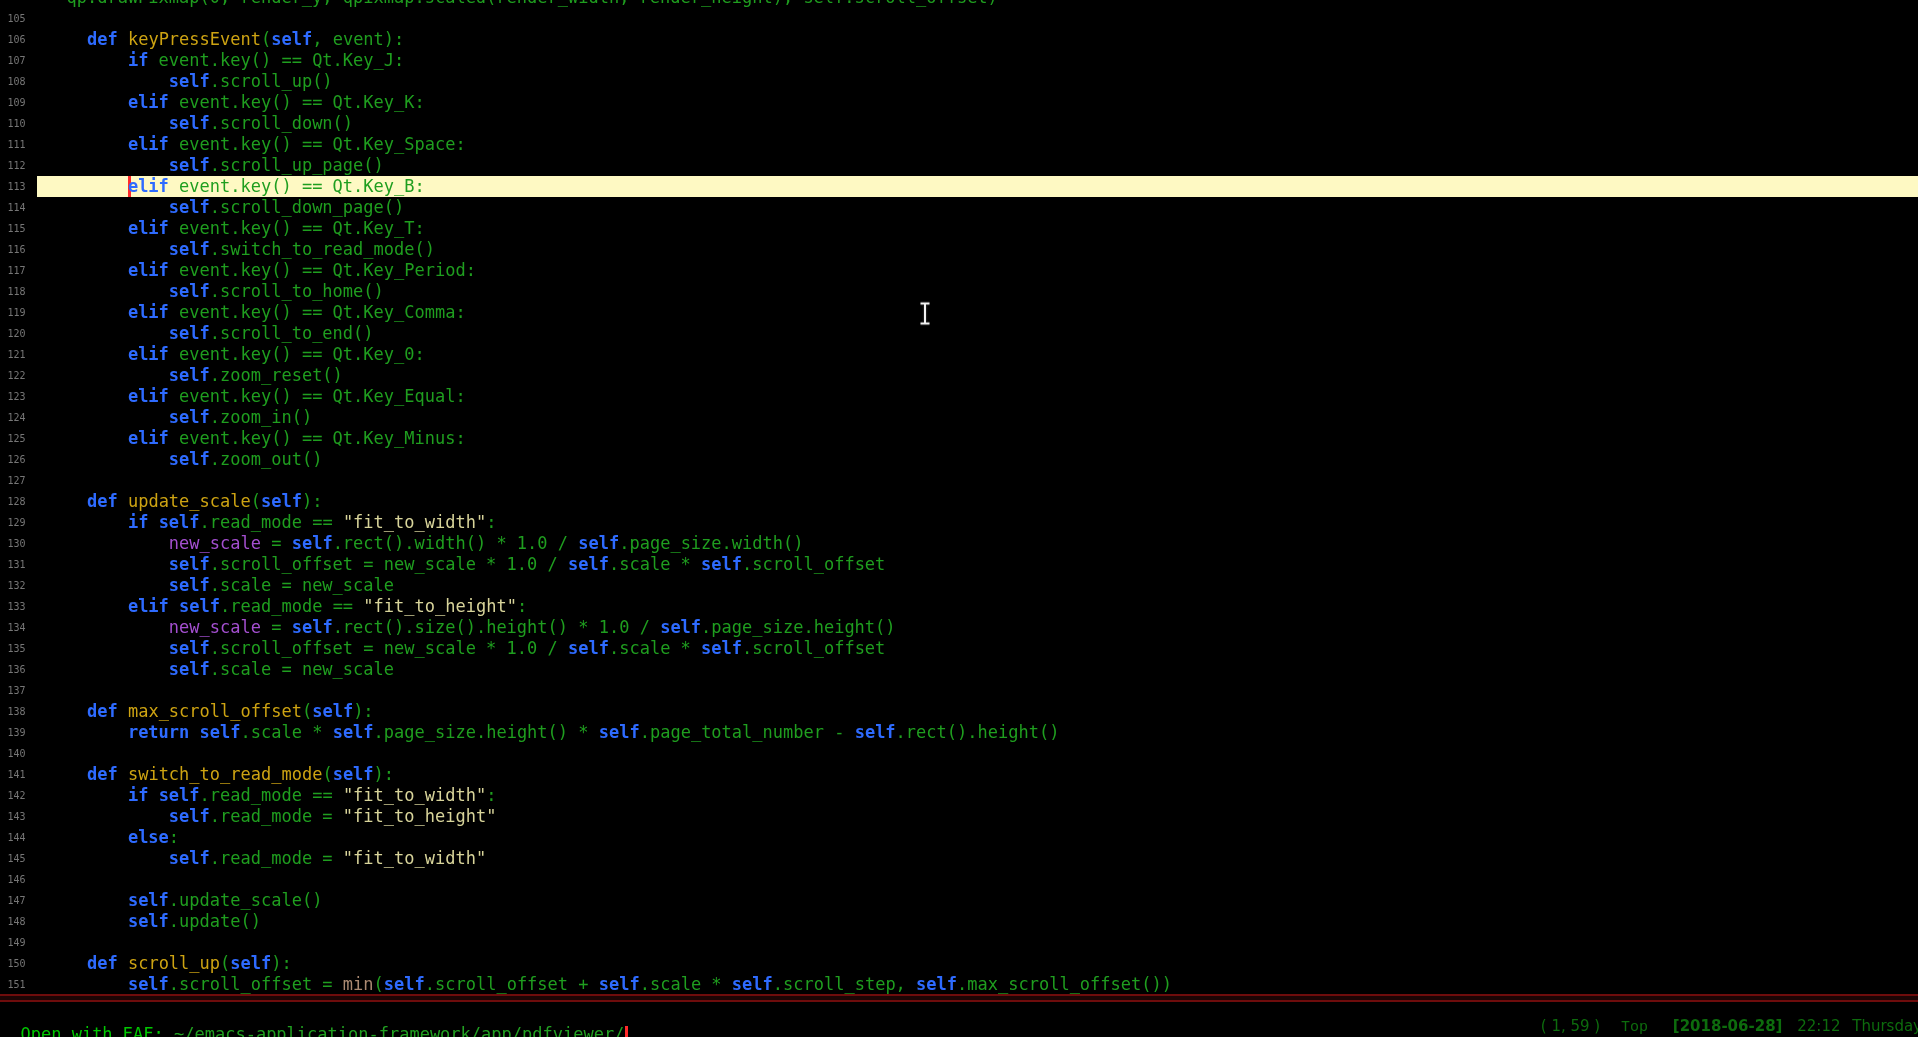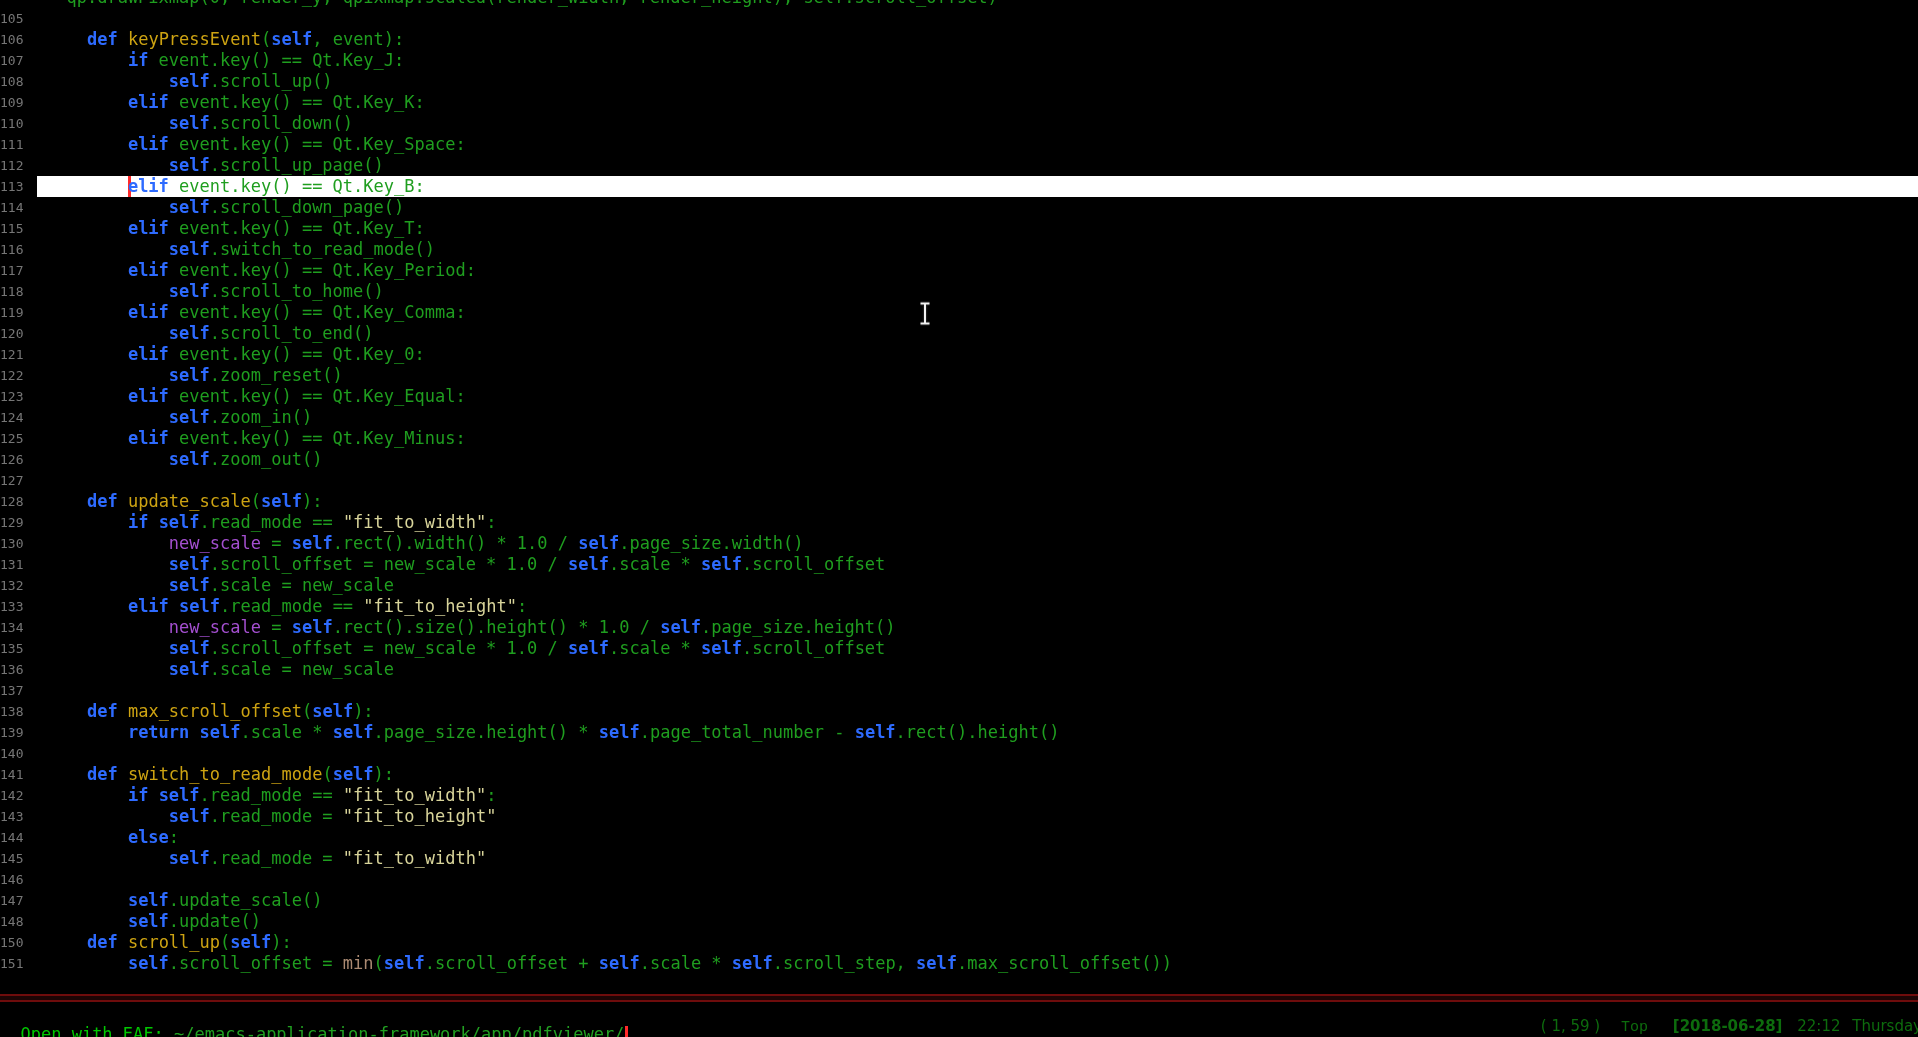--- a/index.html
+++ b/index.html
@@ -18,30 +18,30 @@
   .code-scroll { position: absolute; top: -13px; left: 0; width: 1918px; }
   .row {
     display: flex;
     height: 21px; line-height: 21px;
     font-size: 17px;
     white-space: pre;
   }
   .gutter {
     flex: none;
     width: 33px;
-    text-align: left;
+    text-align: center;
     color: #767676;
-    font-size: 13px;
+    font-size: 10px;
   }
   .codetext {
     flex: 1;
     margin-left: 4px;
     padding-left: 9px;
   }
-  .row.hl .codetext { background: #ffffff; }
+  .row.hl .codetext { background: #fef9c3; }
   .t-c { color: #1f9e1f; }
   .t-k { color: #2e6bff; font-weight: bold; }
   .t-f { color: #cda312; text-align: center; }
   .t-v { color: #a44fd0; }
   .t-s { color: #d8d49a; }
   .t-b { color: #ab8a72; text-align: center; }
   .ccursor {
     display: inline-block;
     width: 0; height: 21px;
     border-left: 3px solid #ff2a2a;
@@ -130,20 +130,21 @@
       <div class="row"><span class="gutter">139</span><span class="codetext"><span class="t-c">        </span><span class="t-k">return</span><span class="t-c"> </span><span class="t-k">self</span><span class="t-c">.scale * </span><span class="t-k">self</span><span class="t-c">.page_size.height() * </span><span class="t-k">self</span><span class="t-c">.page_total_number - </span><span class="t-k">self</span><span class="t-c">.rect().height()</span></span></div>
       <div class="row"><span class="gutter">140</span><span class="codetext"></span></div>
       <div class="row"><span class="gutter">141</span><span class="codetext"><span class="t-c">    </span><span class="t-k">def</span><span class="t-c"> </span><span class="t-f">switch_to_read_mode</span><span class="t-c">(</span><span class="t-k">self</span><span class="t-c">):</span></span></div>
       <div class="row"><span class="gutter">142</span><span class="codetext"><span class="t-c">        </span><span class="t-k">if</span><span class="t-c"> </span><span class="t-k">self</span><span class="t-c">.read_mode == </span><span class="t-s">"fit_to_width"</span><span class="t-c">:</span></span></div>
       <div class="row"><span class="gutter">143</span><span class="codetext"><span class="t-c">            </span><span class="t-k">self</span><span class="t-c">.read_mode = </span><span class="t-s">"fit_to_height"</span></span></div>
       <div class="row"><span class="gutter">144</span><span class="codetext"><span class="t-c">        </span><span class="t-k">else</span><span class="t-c">:</span></span></div>
       <div class="row"><span class="gutter">145</span><span class="codetext"><span class="t-c">            </span><span class="t-k">self</span><span class="t-c">.read_mode = </span><span class="t-s">"fit_to_width"</span></span></div>
       <div class="row"><span class="gutter">146</span><span class="codetext"></span></div>
       <div class="row"><span class="gutter">147</span><span class="codetext"><span class="t-c">        </span><span class="t-k">self</span><span class="t-c">.update_scale()</span></span></div>
       <div class="row"><span class="gutter">148</span><span class="codetext"><span class="t-c">        </span><span class="t-k">self</span><span class="t-c">.update()</span></span></div>
+      <div class="row"><span class="gutter">149</span><span class="codetext"></span></div>
       <div class="row"><span class="gutter">150</span><span class="codetext"><span class="t-c">    </span><span class="t-k">def</span><span class="t-c"> </span><span class="t-f">scroll_up</span><span class="t-c">(</span><span class="t-k">self</span><span class="t-c">):</span></span></div>
       <div class="row"><span class="gutter">151</span><span class="codetext"><span class="t-c">        </span><span class="t-k">self</span><span class="t-c">.scroll_offset = </span><span class="t-b">min</span><span class="t-c">(</span><span class="t-k">self</span><span class="t-c">.scroll_offset + </span><span class="t-k">self</span><span class="t-c">.scale * </span><span class="t-k">self</span><span class="t-c">.scroll_step, </span><span class="t-k">self</span><span class="t-c">.max_scroll_offset())</span></span></div>
     </div>
 </div>
 
 <div class="modeline"></div>
 
 <div class="echo-area">
   <span class="mb-prompt">Open with EAF: </span><span class="mb-input">~/emacs-application-framework/app/pdfviewer/</span><span class="mb-cursor"></span>
 </div>

